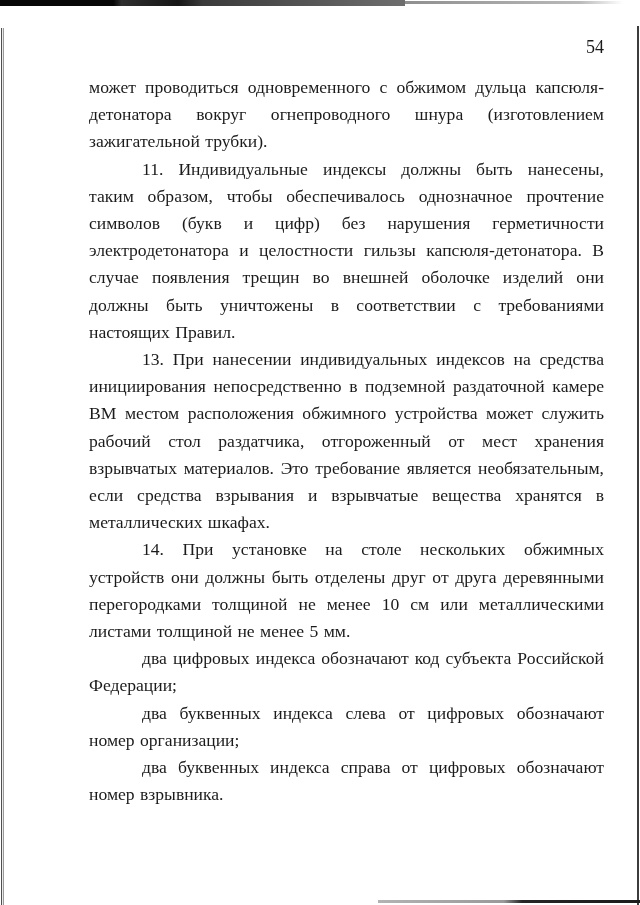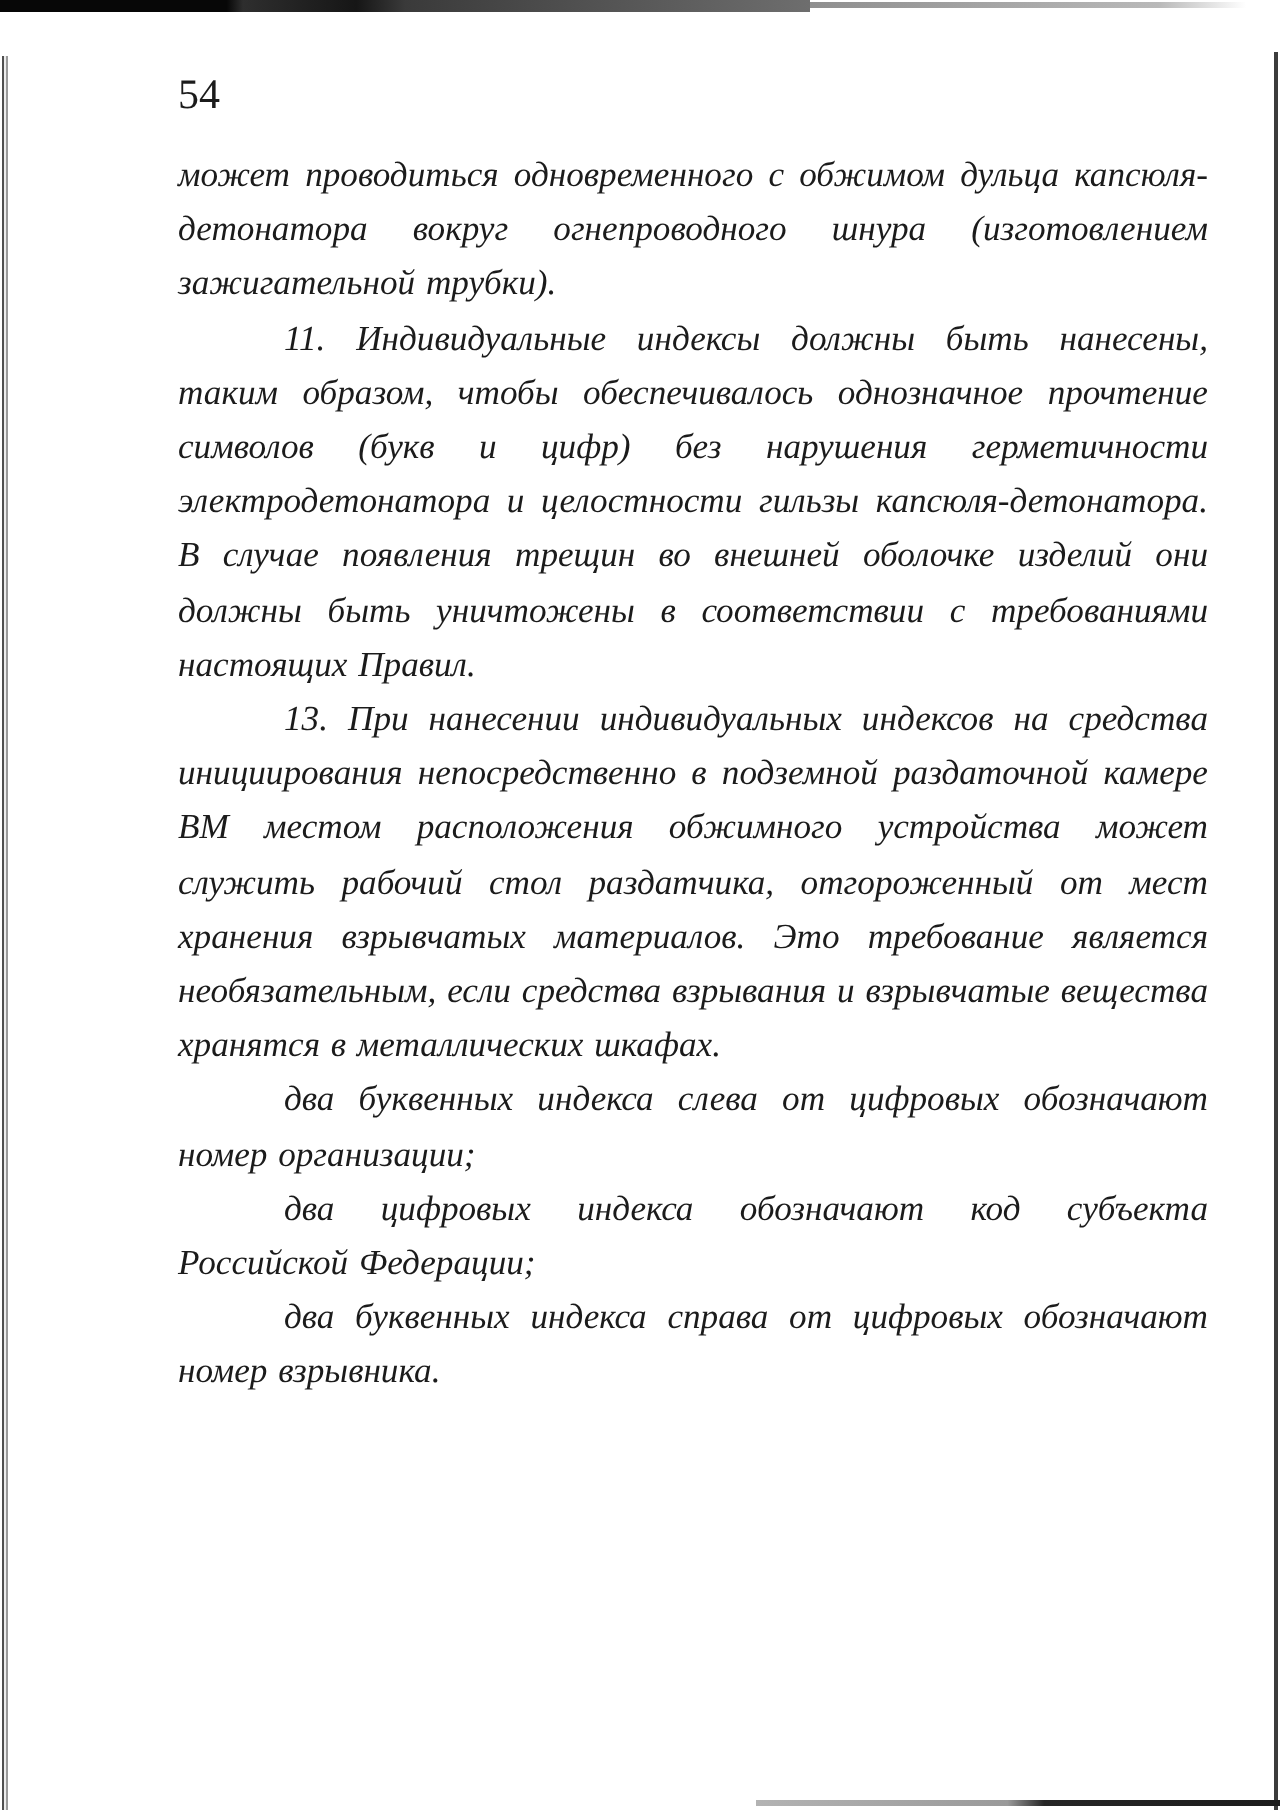--- a/index.html
+++ b/index.html
@@ -53,32 +53,31 @@
 
   
   .content {
     position: absolute;
     left: 89px;
     top: 34px;
     width: 515px;
   }
   .page-number {
     margin: 0 0 13px 0;
-    text-align: left;
-    font-size: 21px;
+    text-align: right;
+    font-size: 18px;
     line-height: 27px;
   }
   p.para {
     margin: 0;
     font-size: 17.6px;
     line-height: 27.2px;
     text-align: justify;
     text-indent: 53px;
     word-spacing: 1px;
-    font-style: italic;
   }
   p.para.no-indent {
     text-indent: 0;
   }
 </style>
 </head>
 <body>
 
 <div class="scan-top-dark"></div>
 <div class="scan-top-light"></div>
@@ -89,21 +88,22 @@
 <div class="content">
   <div class="page-number">54</div>
 
   <p class="para no-indent">может проводиться одновременного с обжимом дульца капсюля-детонатора вокруг огнепроводного шнура (изготовлением зажигательной трубки).</p>
 
   <p class="para">11. Индивидуальные индексы должны быть нанесены, таким образом, чтобы обеспечивалось однозначное прочтение символов (букв и цифр) без нарушения герметичности электродетонатора и целостности гильзы капсюля-детонатора. В случае появления трещин во внешней оболочке изделий они должны быть уничтожены в соответствии с требованиями настоящих Правил.</p>
 
 
   <p class="para">13. При нанесении индивидуальных индексов на средства инициирования непосредственно в подземной раздаточной камере ВМ местом расположения обжимного устройства может служить рабочий стол раздатчика, отгороженный от мест хранения взрывчатых материалов. Это требование является необязательным, если средства взрывания и взрывчатые вещества хранятся в металлических шкафах.</p>
 
+  <p class="para">14. При установке на столе нескольких обжимных устройств они должны быть отделены друг от друга деревянными перегородками толщиной не менее 10 см или металлическими листами толщиной не менее 5 мм.</p>
 
 
+  <p class="para">два цифровых индекса обозначают код субъекта Российской Федерации;</p>
+
   <p class="para">два буквенных индекса слева от цифровых обозначают номер организации;</p>
-
-  <p class="para">два цифровых индекса обозначают код субъекта Российской Федерации;</p>
 
   <p class="para">два буквенных индекса справа от цифровых обозначают номер взрывника.</p>
 
 </div>
 
 </body></html>

